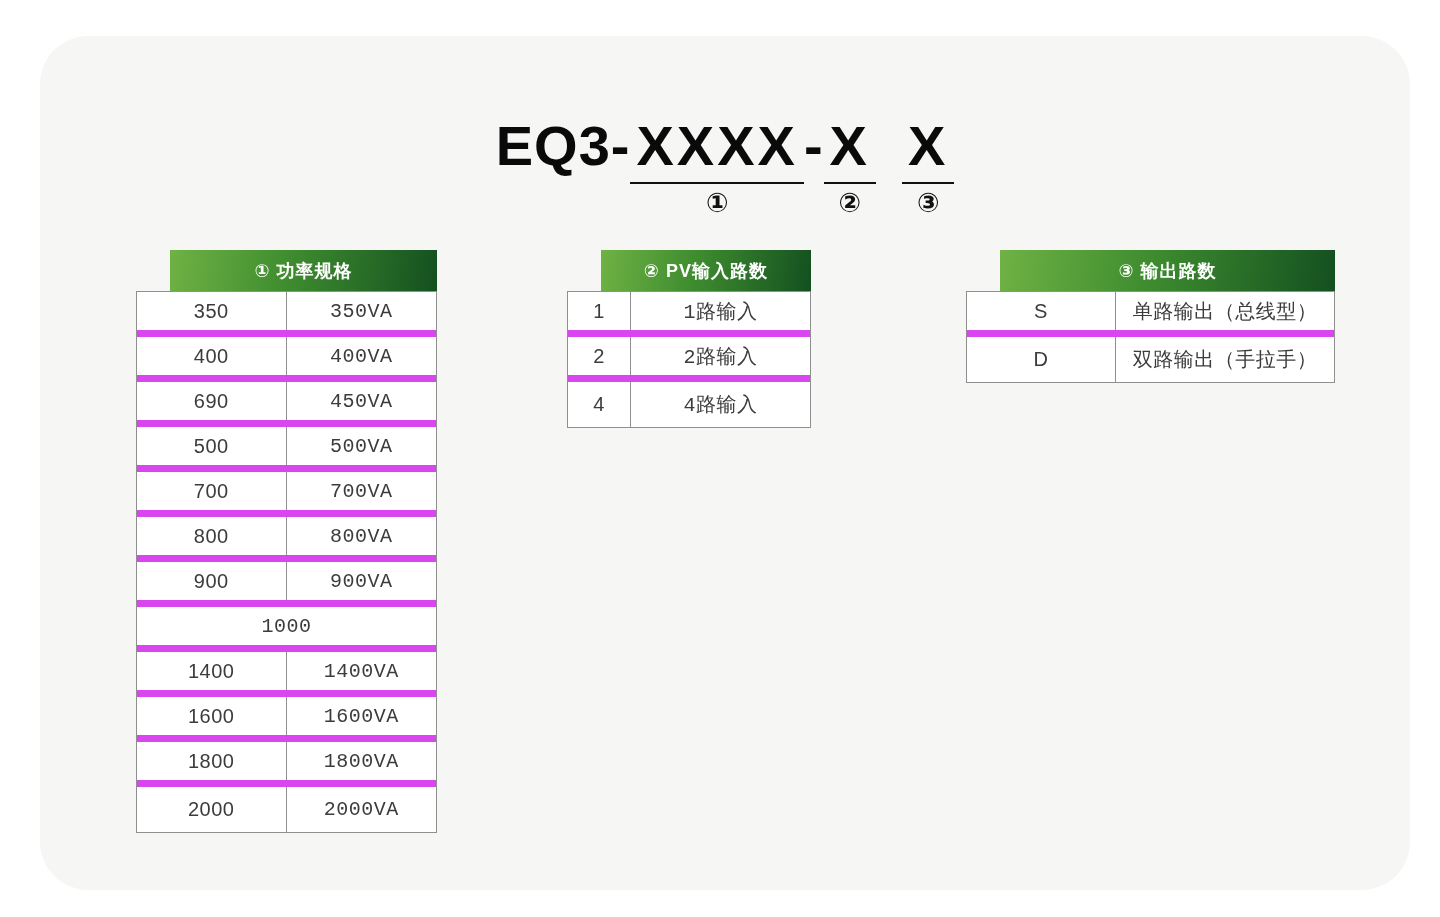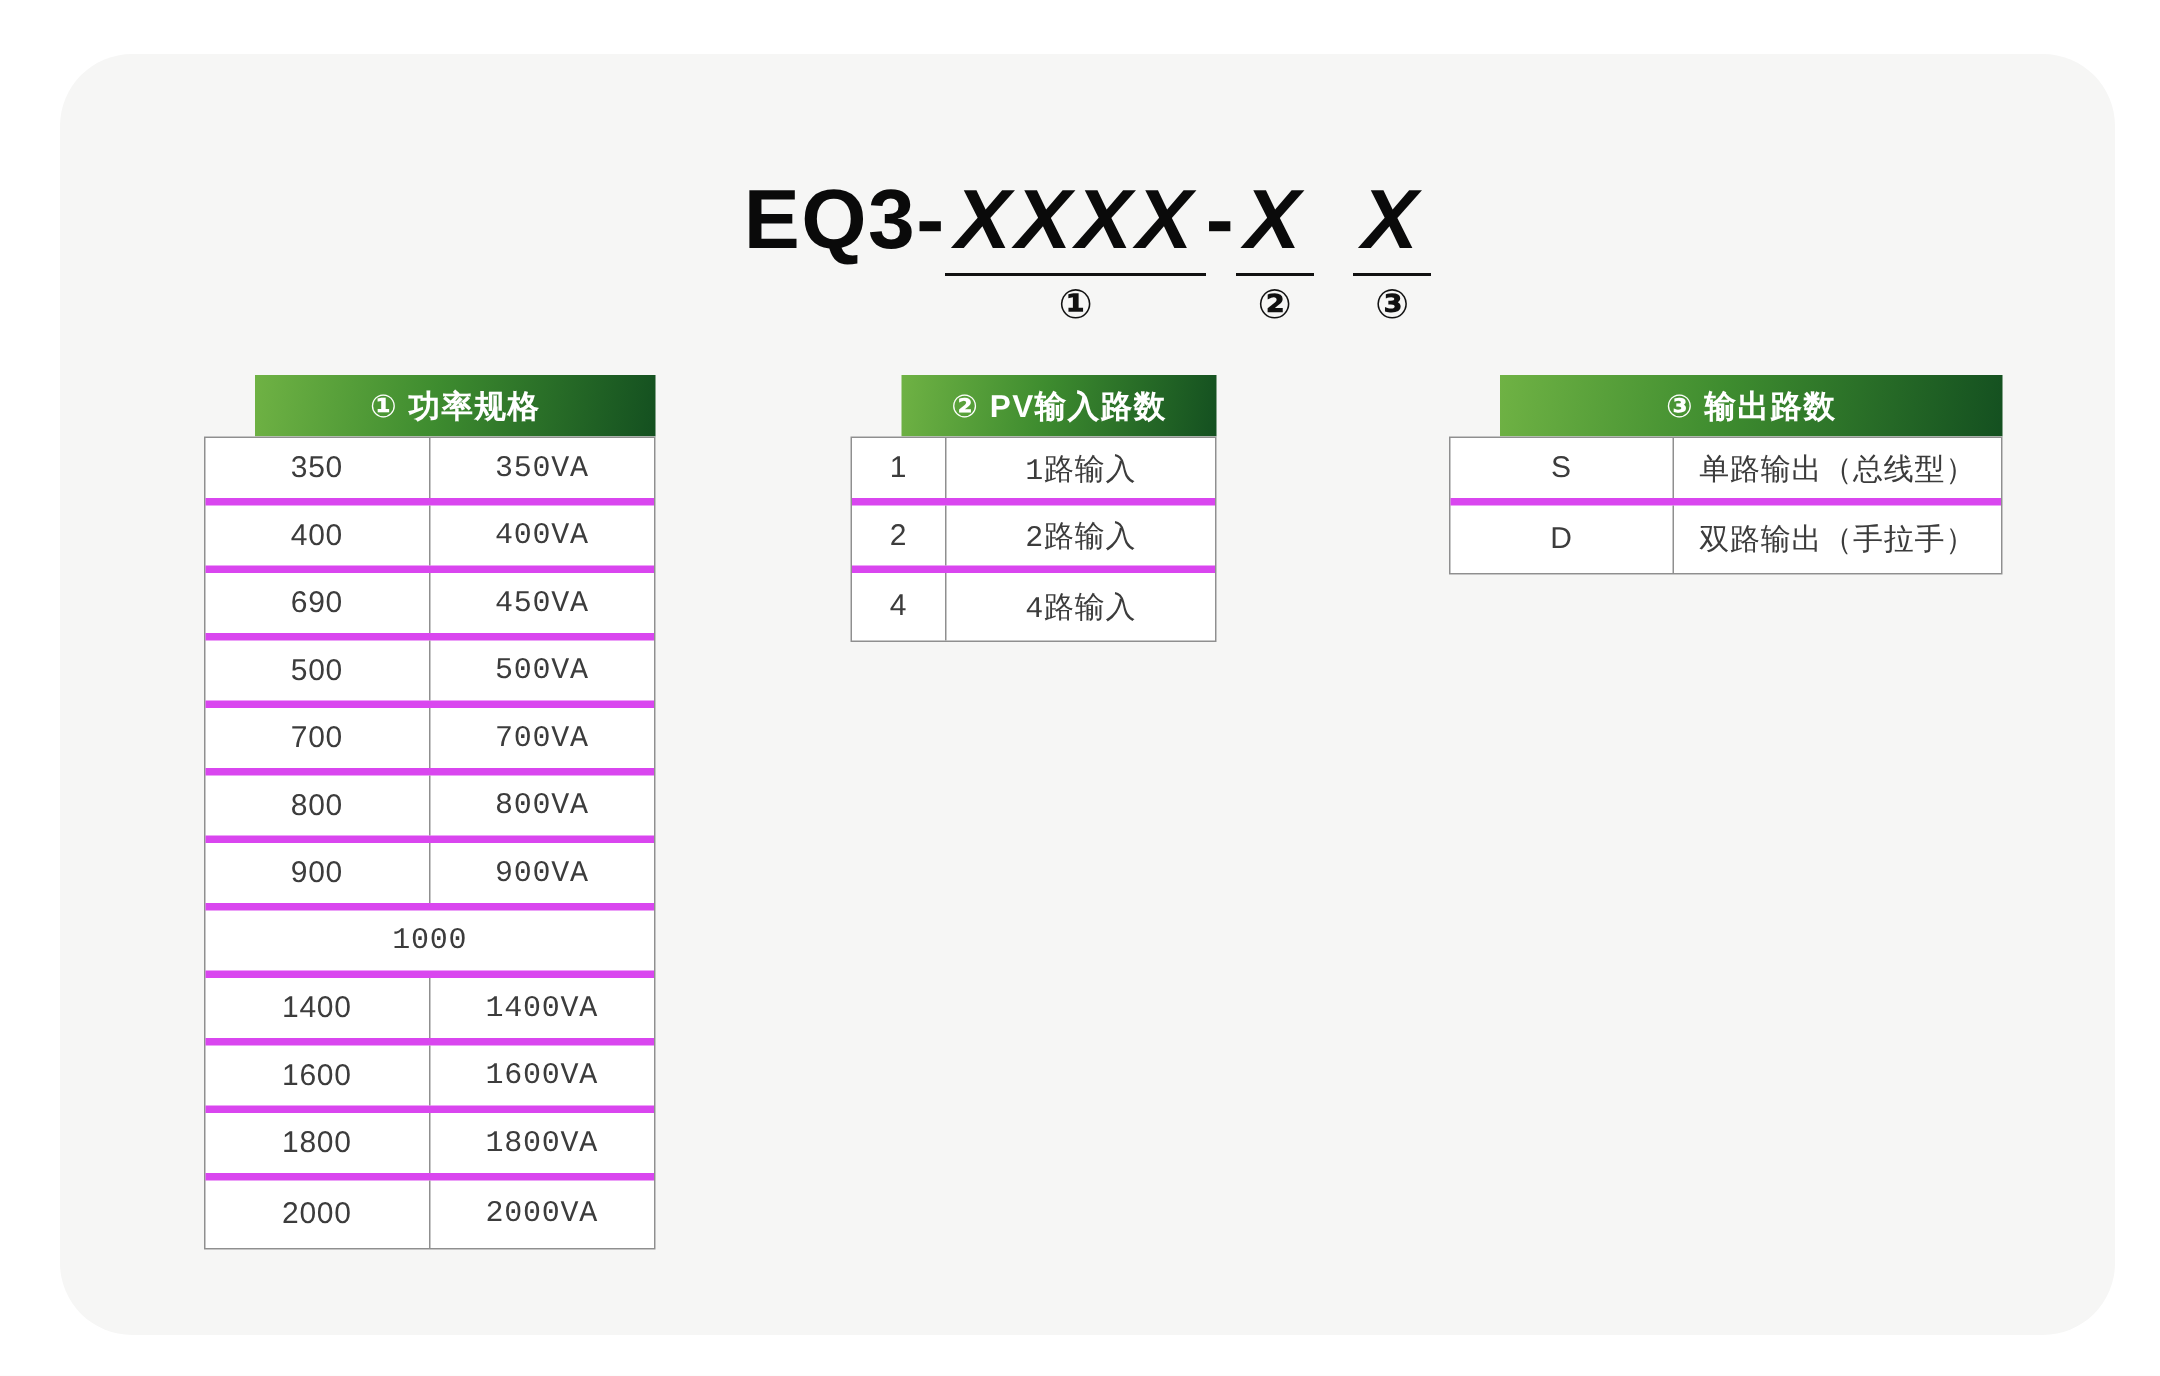--- a/index.html
+++ b/index.html
@@ -38,53 +38,52 @@
     flex-direction: column;
     align-items: center;
   }
   .mc-seg .seg-text {
     font-size: 56px;
     font-weight: 800;
     letter-spacing: 3px;
     line-height: 1.0;
     padding: 0 6px 8px 6px;
     border-bottom: 2px solid #111111;
-    font-style: italic;
   }
   .mc-seg .seg-marker {
     margin-top: 5px;
     font-size: 27px;
     font-weight: 700;
     color: #111111;
     line-height: 1.1;
   }
   .mc-seg.wide-gap { margin-left: 26px; }
 
   
   .spec-table { position: absolute; }
   .thead {
     height: 41px;
     display: flex;
     align-items: center;
     justify-content: center;
     background: linear-gradient(98deg, #6fb244 0%, #3e8c2f 45%, #145020 100%);
     color: #ffffff;
-    font-size: 21px;
+    font-size: 18px;
     font-weight: 700;
     letter-spacing: 1px;
     margin-left: 34px;
   }
   .tbody {
     background: #ffffff;
     border: 1px solid #8f8f8f;
     border-top: 1px solid #8f8f8f;
   }
   .trow {
     display: flex;
-    border-bottom: 5px solid #d946ef;
+    border-bottom: 7px solid #d946ef;
     height: 45px;
   }
   .trow:last-child { border-bottom: none; }
   .tcell {
     display: flex;
     align-items: center;
     justify-content: center;
     border-right: 1px solid #8f8f8f;
     font-size: 20px;
     color: #3c3c3c;

